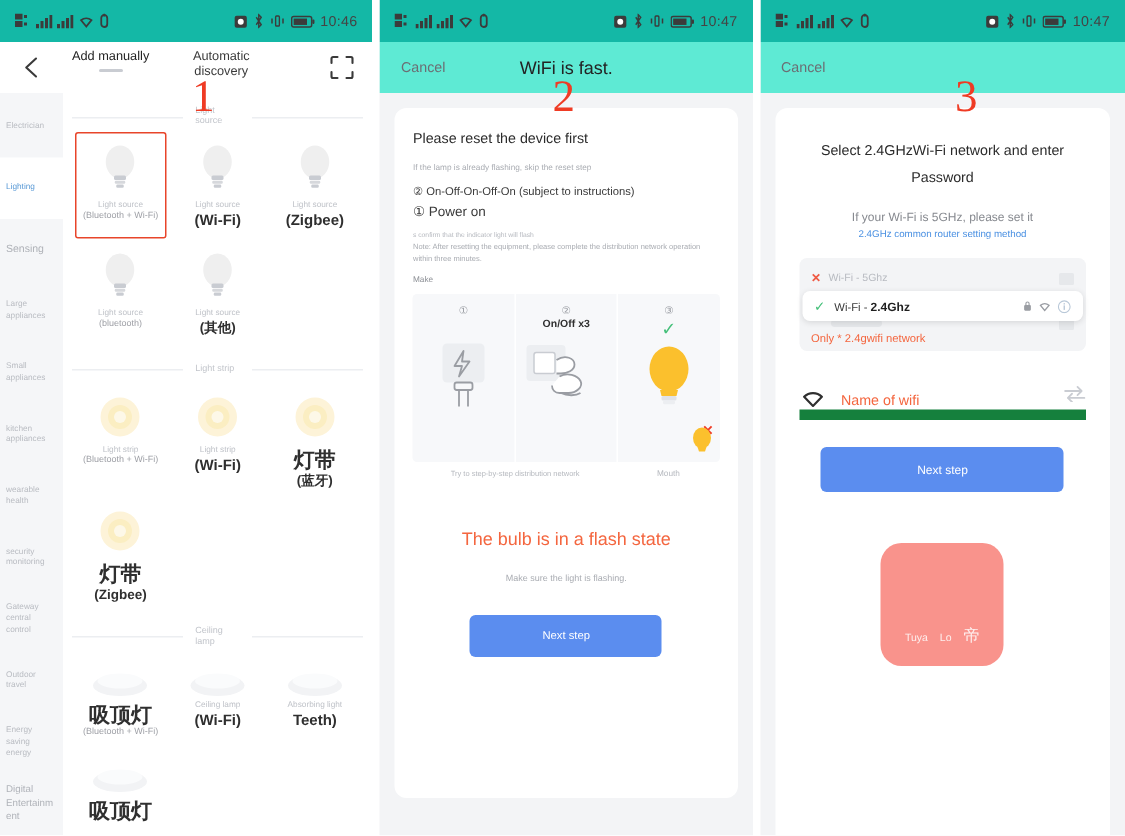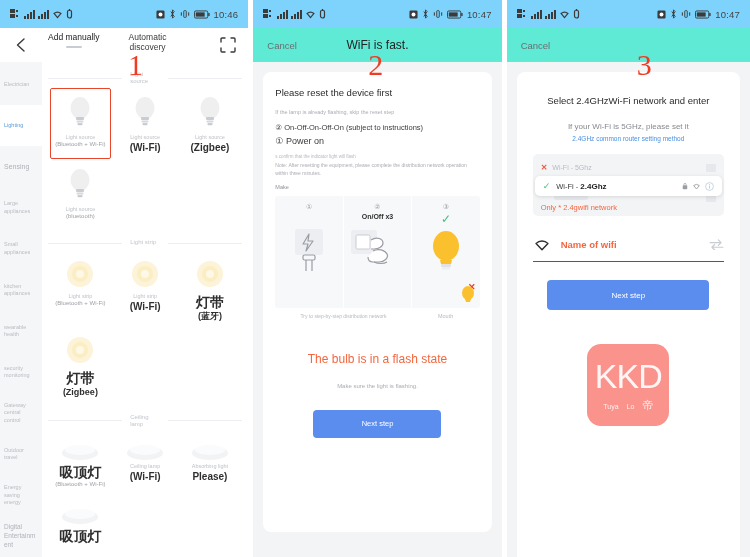--- a/index.html
+++ b/index.html
@@ -11,21 +11,21 @@
   .screens { display: flex; width: 750px; height: 557px; }
   .screen { position: relative; height: 557px; background: #f3f4f6; overflow: hidden; }
   .screen-1 { width: 250px; background: #ffffff; }
   .screen-sep { width: 5px; background: #ffffff; height: 557px; flex: 0 0 5px; }
   .screen-2 { width: 250px; }
   .screen-3 { width: 245px; }
 
   
   .statusbar {
     height: 28px; display: flex; align-items: center;
-    padding: 0 10px; background: #7dd3fc; font-size: 9px; color: #3b3b3b; gap: 43px;
+    padding: 0 10px; background: #14b8a6; font-size: 9px; color: #3b3b3b; gap: 43px;
   }
   .sb-left { display: flex; align-items: center; gap: 3px; }
   .sb-right { margin-left: auto; display: flex; align-items: center; gap: 4px; }
   .sb-time { font-size: 9.5px; color: #444; letter-spacing: .2px; }
   .ic { display: inline-block; line-height: 0; }
 
   
   .navbar {
     height: 34px; display: flex; align-items: center;
     padding: 0 12px; background: #ffffff; position: relative;
@@ -185,22 +185,22 @@
   .wifi-selected .chk { color: #45c07a; font-size: 9px; }
   .wf-name { font-size: 7.5px; color: #3a3a3a; }
   .wf-name b { color: #1f1f1f; font-size: 8px; margin-top: 43px; }
   .wf-icons { margin-left: auto; display: flex; align-items: center; gap: 4px; }
   .only-note {
     position: absolute; left: 8px; bottom: 4px;
     font-size: 7.5px; color: #f4663f;
   }
 
   .field {
-    display: flex; align-items: center; gap: 10px;
-    height: 34px; border-bottom: 1px solid #15803d; margin-top: 12px; font-weight: bold;
+    display: flex; align-items: flex-end; gap: 10px;
+    height: 34px; border-bottom: 7px solid #15803d; margin-top: 12px;
   }
   .field-txt { font-size: 9.5px; color: #f4663f; }
   .field-act { margin-left: auto; cursor: pointer; }
 
   .logo {
     width: 82px; height: 82px; border-radius: 14px; background: #f9938c;
     margin: 34px auto 0; position: relative;
   }
   .logo-k {
     position: absolute; left: 0; right: 0; top: 15px; text-align: center;
@@ -350,20 +350,32 @@
                 <svg width="26" height="34" viewBox="0 0 26 34">
                   <ellipse cx="13" cy="13" rx="9.5" ry="11" fill="#efefef"></ellipse>
                   <rect x="9" y="22" width="8" height="3" rx="1" fill="#c9ccd2"></rect>
                   <rect x="9.5" y="25.5" width="7" height="2" rx="0.8" fill="#d6d8dc"></rect>
                   <rect x="10.5" y="28" width="5" height="2.2" rx="0.8" fill="#c9ccd2"></rect>
                 </svg>
               </div>
             <div class="dev-label">Light source</div>
             <div class="dev-sub">(bluetooth)</div>
           </div>
+          <div class="dev-cell">
+            <div class="bulb-wrap">
+                <svg width="26" height="34" viewBox="0 0 26 34">
+                  <ellipse cx="13" cy="13" rx="9.5" ry="11" fill="#efefef"></ellipse>
+                  <rect x="9" y="22" width="8" height="3" rx="1" fill="#c9ccd2"></rect>
+                  <rect x="9.5" y="25.5" width="7" height="2" rx="0.8" fill="#d6d8dc"></rect>
+                  <rect x="10.5" y="28" width="5" height="2.2" rx="0.8" fill="#c9ccd2"></rect>
+                </svg>
+              </div>
+            <div class="dev-label">Light source</div>
+            <div class="dev-sub cn">(其他)</div>
+          </div>
         </div>
 
         <div class="sec-head">
           <div class="sec-line"></div>
           <div class="sec-title">Light strip</div>
           <div class="sec-line"></div>
         </div>
         <div class="dev-grid">
           <div class="dev-cell">
             <div class="strip-wrap">
@@ -438,21 +450,21 @@
             <div class="dev-sub big">(Wi-Fi)</div>
           </div>
           <div class="dev-cell">
             <div class="ceil-wrap">
                 <svg width="40" height="20" viewBox="0 0 40 20">
                   <ellipse cx="20" cy="12" rx="18" ry="7" fill="#f2f3f5"></ellipse>
                   <ellipse cx="20" cy="9" rx="15" ry="5" fill="#fafbfc"></ellipse>
                 </svg>
               </div>
             <div class="dev-label">Absorbing light</div>
-            <div class="dev-sub big">Please)</div>
+            <div class="dev-sub big">Teeth)</div>
           </div>
           <div class="dev-cell">
             <div class="ceil-wrap">
                 <svg width="40" height="20" viewBox="0 0 40 20">
                   <ellipse cx="20" cy="12" rx="18" ry="7" fill="#f2f3f5"></ellipse>
                   <ellipse cx="20" cy="9" rx="15" ry="5" fill="#fafbfc"></ellipse>
                 </svg>
               </div>
             <div class="dev-label cn">吸顶灯</div>
           </div>
@@ -642,20 +654,21 @@
     </div>
 
     <div class="cancel-bar">
       <span class="cancel-txt">Cancel</span>
     </div>
 
     <div class="step-num step-3">3</div>
 
     <div class="card s3-card">
       <div class="s3-title">Select 2.4GHzWi-Fi network and enter</div>
+      <div class="s3-title">Password</div>
       <div class="s3-sub">If your Wi-Fi is 5GHz, please set it</div>
       <a class="s3-link" href="#">2.4GHz common router setting method</a>
 
       <div class="wifi-box">
         <div class="wifi-ghost">
           <span class="x">✕</span>
           <span>Wi-Fi - 5Ghz</span>
           <span class="ghost-bar"></span>
         </div>
         <div class="wifi-ghost" style="padding-left:13px">
@@ -695,21 +708,20 @@
         <span class="field-act"><svg width="15" height="11" viewBox="0 0 16 12">
               <path d="M1 4 H13 M10 1 L13 4 L10 7" fill="none" stroke="#c9ccd2" stroke-width="1.3" stroke-linecap="round" stroke-linejoin="round"></path>
               <path d="M15 9 H3 M6 6 L3 9 L6 12" fill="none" stroke="#c9ccd2" stroke-width="1.3" stroke-linecap="round" stroke-linejoin="round"></path>
             </svg></span>
       </div>
 
 
       <button class="btn-primary wide">Next step</button>
 
       <div class="logo">
-        <div class="logo-k">KKD</div>
         <div class="logo-sub">
           <span>Tuya</span>
           <span>Lo</span>
           <span class="cn">帝</span>
         </div>
       </div>
     </div>
   </div>
 
 </div>

